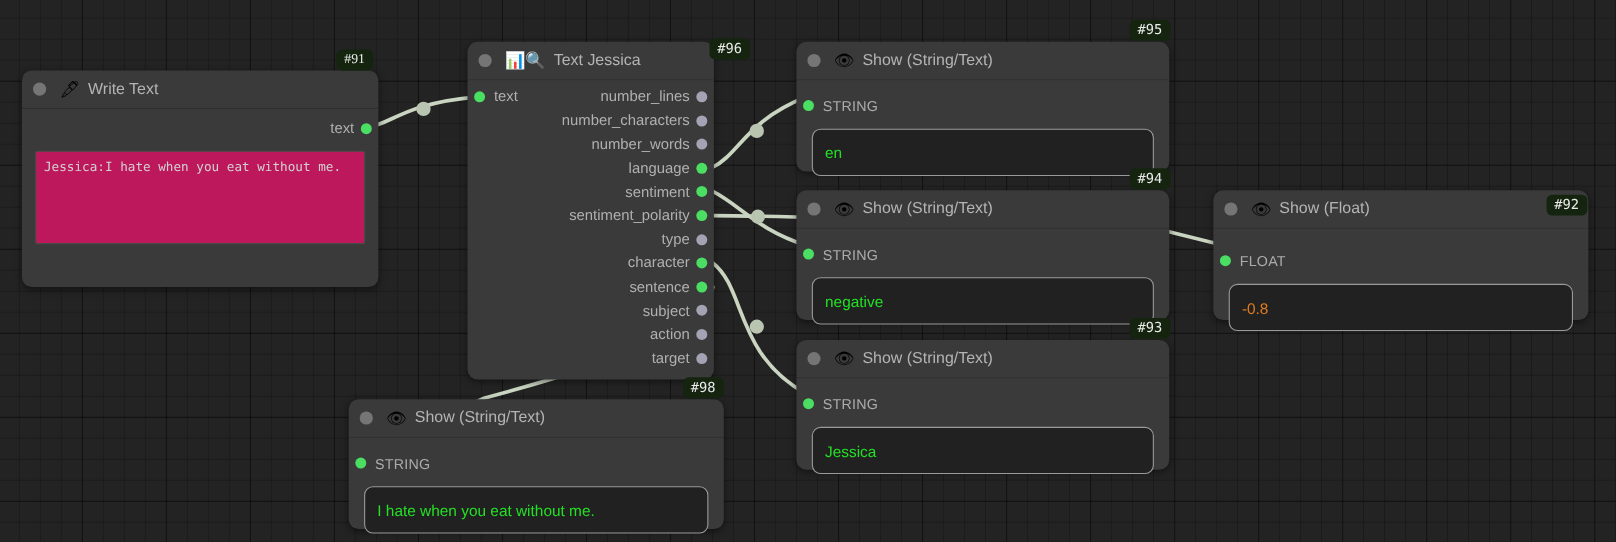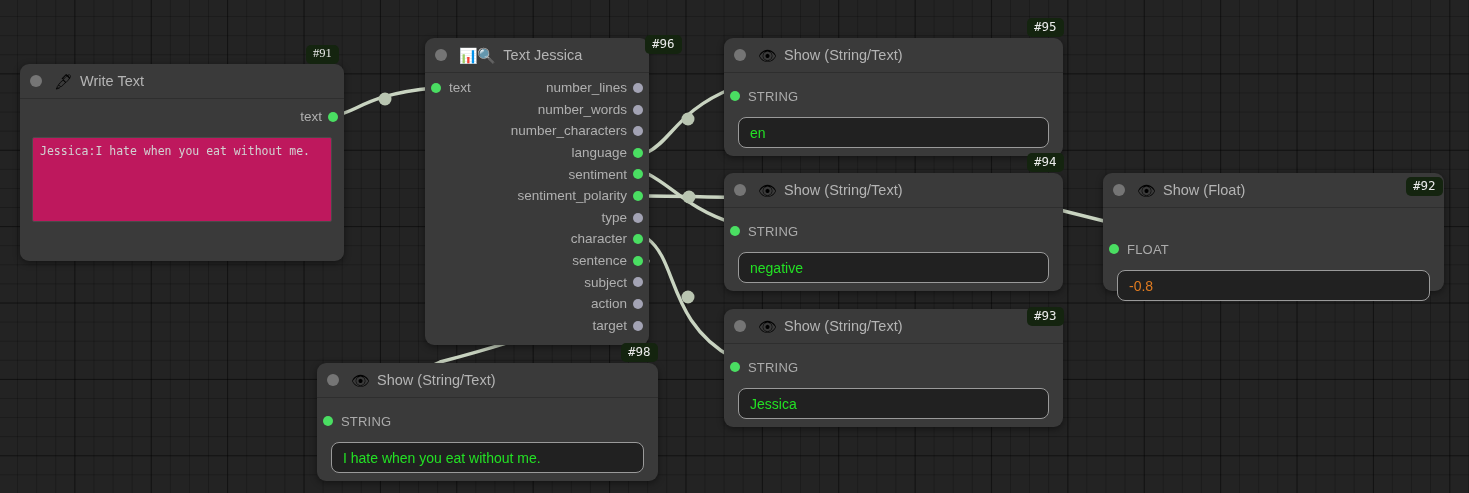--- a/index.html
+++ b/index.html
@@ -44,21 +44,21 @@
   .out-row{justify-content:flex-end;padding-right:22px;}
   .in-row{justify-content:flex-start;padding-left:24px;}
 
   .textarea{margin:9px 12px 12px 12px;background:#be185d;
     border:1px solid #4a4a4a;border-radius:2px;height:85px;
     font-family:"DejaVu Sans Mono",monospace;font-size:11.5px;
     color:#d2d2d2;padding:6px 7px;line-height:1.35;
     white-space:pre-wrap;overflow:hidden;box-sizing:border-box;}
 
   .valuebox{margin:8px 14px 13px 14px;background:#212121;
-    border:1px solid #9a9a9a;border-radius:8px;height:31px;
+    border:1px solid #9a9a9a;border-radius:8px;height:43px;
     display:flex;align-items:center;padding:0 11px;
     font-size:14px;box-sizing:border-box;}
   .v-green{color:#23e024;}
   .v-orange{color:#e07b20;}
 
   .type-row{height:26px;display:flex;align-items:center;padding-left:24px;}
   .type-row .lbl{font-size:13px;color:#ababab;letter-spacing:.2px;}
 </style>
 </head>
 <body>
@@ -108,25 +108,25 @@
     <div class="node-body" style="padding-top:4px;">
       <div class="row in-row">
         <span class="port p-green" style="left:6px;top:6px;"></span>
         <span class="lbl">text</span>
       </div>
       <div class="row out-row" style="margin-top:-21.6px;">
         <span class="lbl">number_lines</span>
         <span class="port p-gray" style="right:6px;top:6px;"></span>
       </div>
       <div class="row out-row">
+        <span class="lbl">number_characters</span>
+        <span class="port p-gray" style="right:6px;top:6px;"></span>
+      </div>
+      <div class="row out-row">
         <span class="lbl">number_words</span>
-        <span class="port p-gray" style="right:6px;top:6px;"></span>
-      </div>
-      <div class="row out-row">
-        <span class="lbl">number_characters</span>
         <span class="port p-gray" style="right:6px;top:6px;"></span>
       </div>
       <div class="row out-row">
         <span class="lbl">language</span>
         <span class="port p-green" style="right:6px;top:6px;"></span>
       </div>
       <div class="row out-row">
         <span class="lbl">sentiment</span>
         <span class="port p-green" style="right:6px;top:6px;"></span>
       </div>
@@ -190,21 +190,21 @@
       <div class="type-row" style="margin-top:10px;">
         <span class="port p-green" style="left:6px;top:8px;"></span>
         <span class="lbl">STRING</span>
       </div>
       <div class="valuebox">
         <span class="v-green">negative</span>
       </div>
     </div>
   </div>
 
-  <div class="badge" style="left:1027px;top:307px;">#93</div>
+  <div class="badge" style="left:1027px;top:289px;">#93</div>
   <div class="node" style="left:724px;top:309px;width:339px;height:118px;">
     <div class="node-head">
       <span class="collapse-dot"></span>
       <span class="head-icon">👁</span>
       <span class="head-title">Show (String/Text)</span>
     </div>
     <div class="node-body">
       <div class="type-row" style="margin-top:10px;">
         <span class="port p-green" style="left:6px;top:8px;"></span>
         <span class="lbl">STRING</span>
@@ -234,21 +234,21 @@
   </div>
 
   <div class="badge" style="left:1406px;top:153px;margin-top:24px;">#92</div>
   <div class="node" style="left:1103px;top:173px;width:341px;height:118px;">
     <div class="node-head">
       <span class="collapse-dot"></span>
       <span class="head-icon">👁</span>
       <span class="head-title">Show (Float)</span>
     </div>
     <div class="node-body">
-      <div class="type-row" style="margin-top:28px;">
+      <div class="type-row" style="margin-top:16px;">
         <span class="port p-green" style="left:6px;top:8px;"></span>
         <span class="lbl">FLOAT</span>
       </div>
       <div class="valuebox">
         <span class="v-orange">-0.8</span>
       </div>
     </div>
   </div>
 
 </div>

